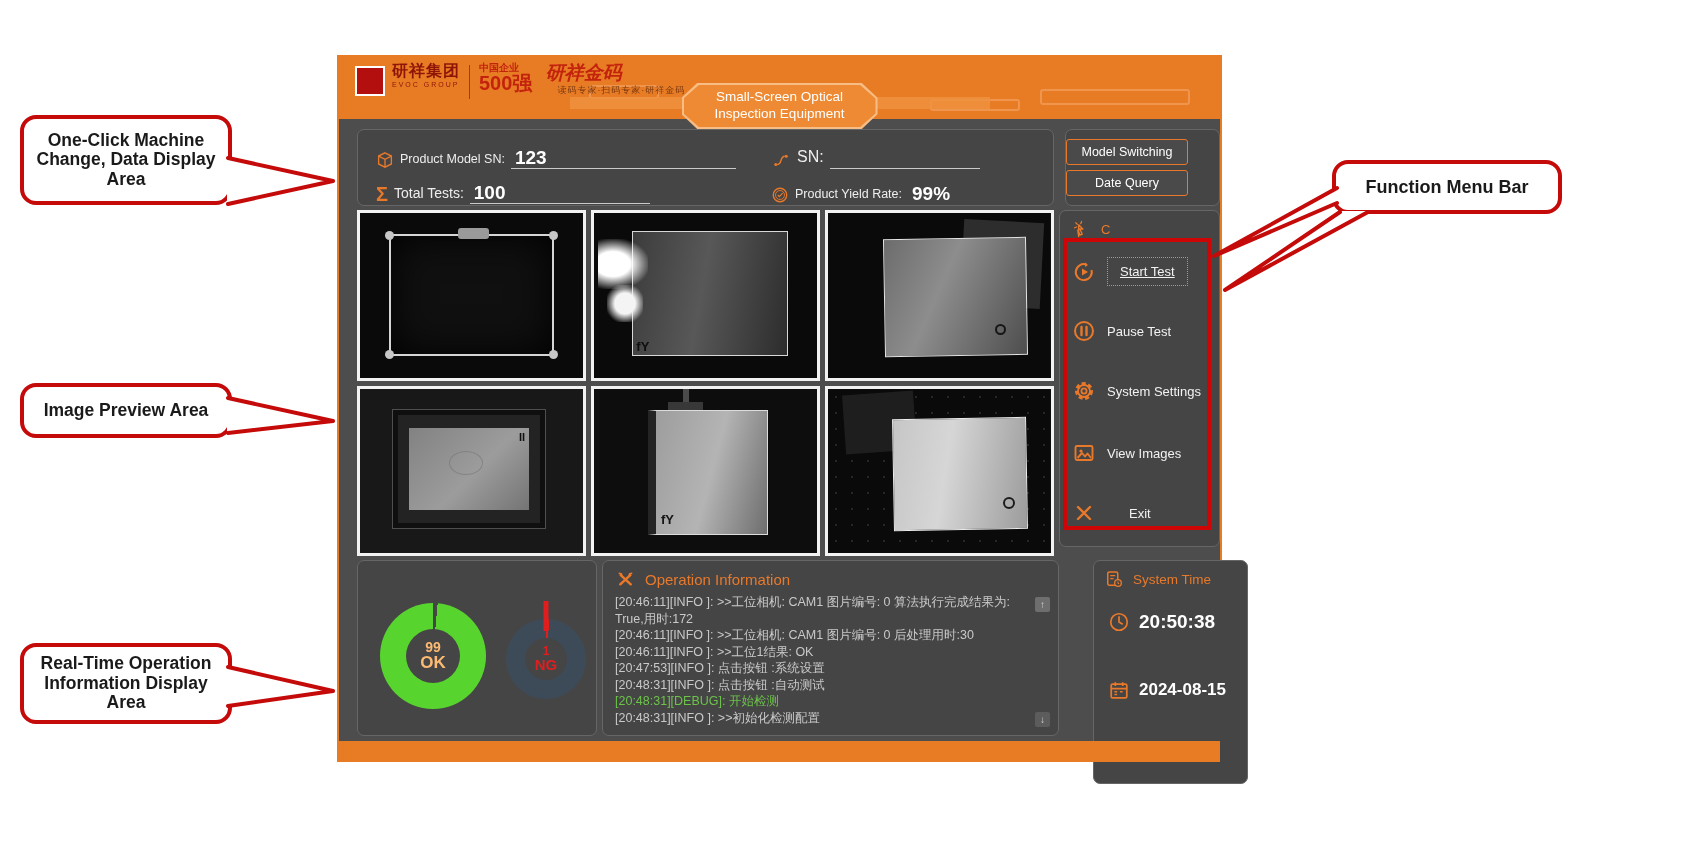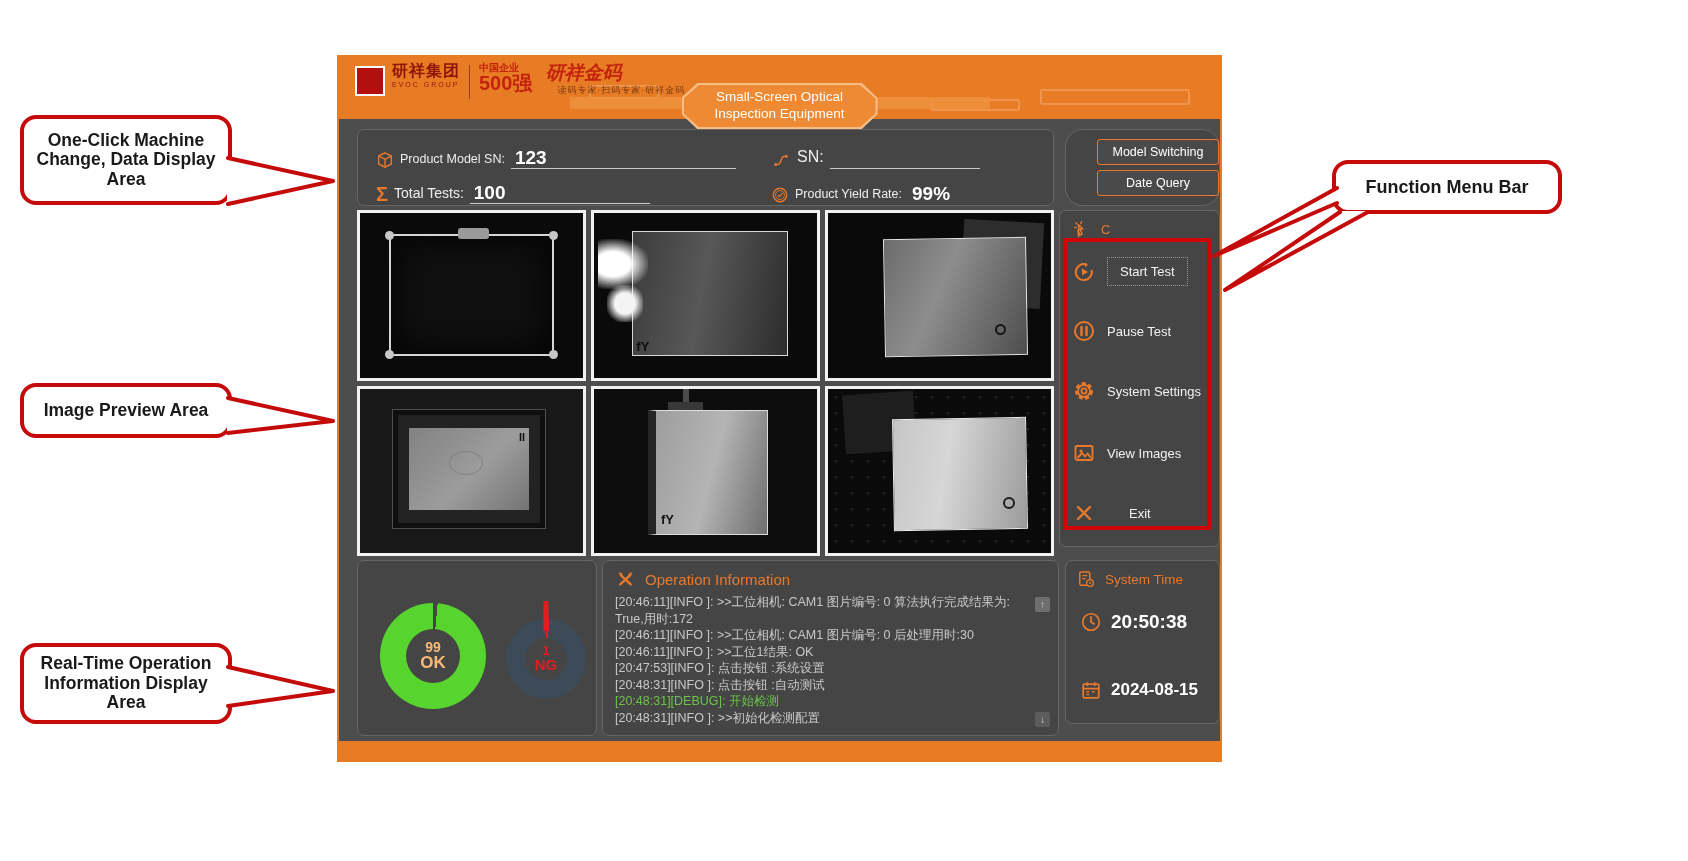--- a/index.html
+++ b/index.html
@@ -44,21 +44,21 @@
   
   #data-panel { left:18px; top:74px; width:697px; height:77px; padding:10px 18px; }
   .drow { display:flex; align-items:flex-end; height:29px; }
   .dgroup { display:flex; align-items:flex-end; gap:6px; }
   .dlabel { color:#eee; font-size:12.5px; padding-bottom:3px; white-space:nowrap; }
   .dlabel.big { font-size:16px; }
   .dvalue { color:#fff; font-size:19px; font-weight:bold; line-height:1; padding:0 4px 1px; }
   .uline { border-bottom:1px solid #c9c9c9; display:inline-flex; align-items:flex-end; }
 
   
-  #btn-panel { left:726px; top:74px; width:155px; height:77px; display:flex; flex-direction:column; align-items:flex-end; justify-content:center; gap:5px;border-radius:18px; }
+  #btn-panel { left:726px; top:74px; width:155px; height:77px; display:flex; flex-direction:column; align-items:flex-start; justify-content:center; gap:5px; }
   .obtn { width:122px; height:26px; background:#4a4a4a; border:1px solid #e8792b; border-radius:3px;
           color:#fff; font-size:12.5px; display:flex; align-items:center; justify-content:center; cursor:pointer; }
 
   
   #preview { position:absolute; left:18px; top:155px; width:697px; height:346px;
      display:grid; grid-template-columns:1fr 1fr 1fr; grid-template-rows:1fr 1fr; gap:5px; }
   .cell { position:relative; border:3px solid #f2f2f2; background:#0a0a0a; overflow:hidden; }
 
   
   #stats-panel { left:18px; top:505px; width:240px; height:176px; }
@@ -73,24 +73,24 @@
   #log-area { position:absolute; left:12px; top:33px; right:30px; bottom:5px; overflow:hidden;
      color:#c9c9c9; font-size:12.5px; line-height:16.5px; }
   .log-debug { color:#6cc34a; }
   .scrollbtn { position:absolute; width:15px; height:15px; background:#6e6e6e; border-radius:2px; color:#d5d5d5;
      font-size:10px; display:flex; align-items:center; justify-content:center; cursor:pointer; }
 
   
   #menu-panel { left:720px; top:155px; width:161px; height:337px; }
   .mitem { position:absolute; left:12px; display:flex; align-items:center; gap:11px; width:140px; cursor:pointer; }
   .mlabel { color:#f2f2f2; font-size:13px; }
-  .dotted { border:1px dotted #9a9a9a; padding:6px 12px; }
-
-  
-  #time-panel { left:726px; top:505px; width:155px; height:164px; }
+  .dotted { border:1px dotted #9a9a9a; padding:6px 12px;text-decoration:underline; }
+
+  
+  #time-panel { left:754px; top:505px; width:155px; height:224px; }
   .trow { position:absolute; left:14px; display:flex; align-items:center; gap:9px; color:#fff; }
 
   
   .callout { position:absolute; background:#fff; border:4px solid #c50a0a; border-radius:16px;
      display:flex; align-items:center; justify-content:center; text-align:center; padding:12px 8px;
      color:#1a1a1a; font-size:17.5px; font-weight:600; line-height:1.12; z-index:8; }
   #ann-rect { position:absolute; left:1063px; top:238px; width:148px; height:292px; border:4px solid #ce0505; z-index:7; }
   #tails { position:absolute; left:0; top:0; width:1688px; height:861px; z-index:9; pointer-events:none; }
 
   svg.ic { display:block; }

